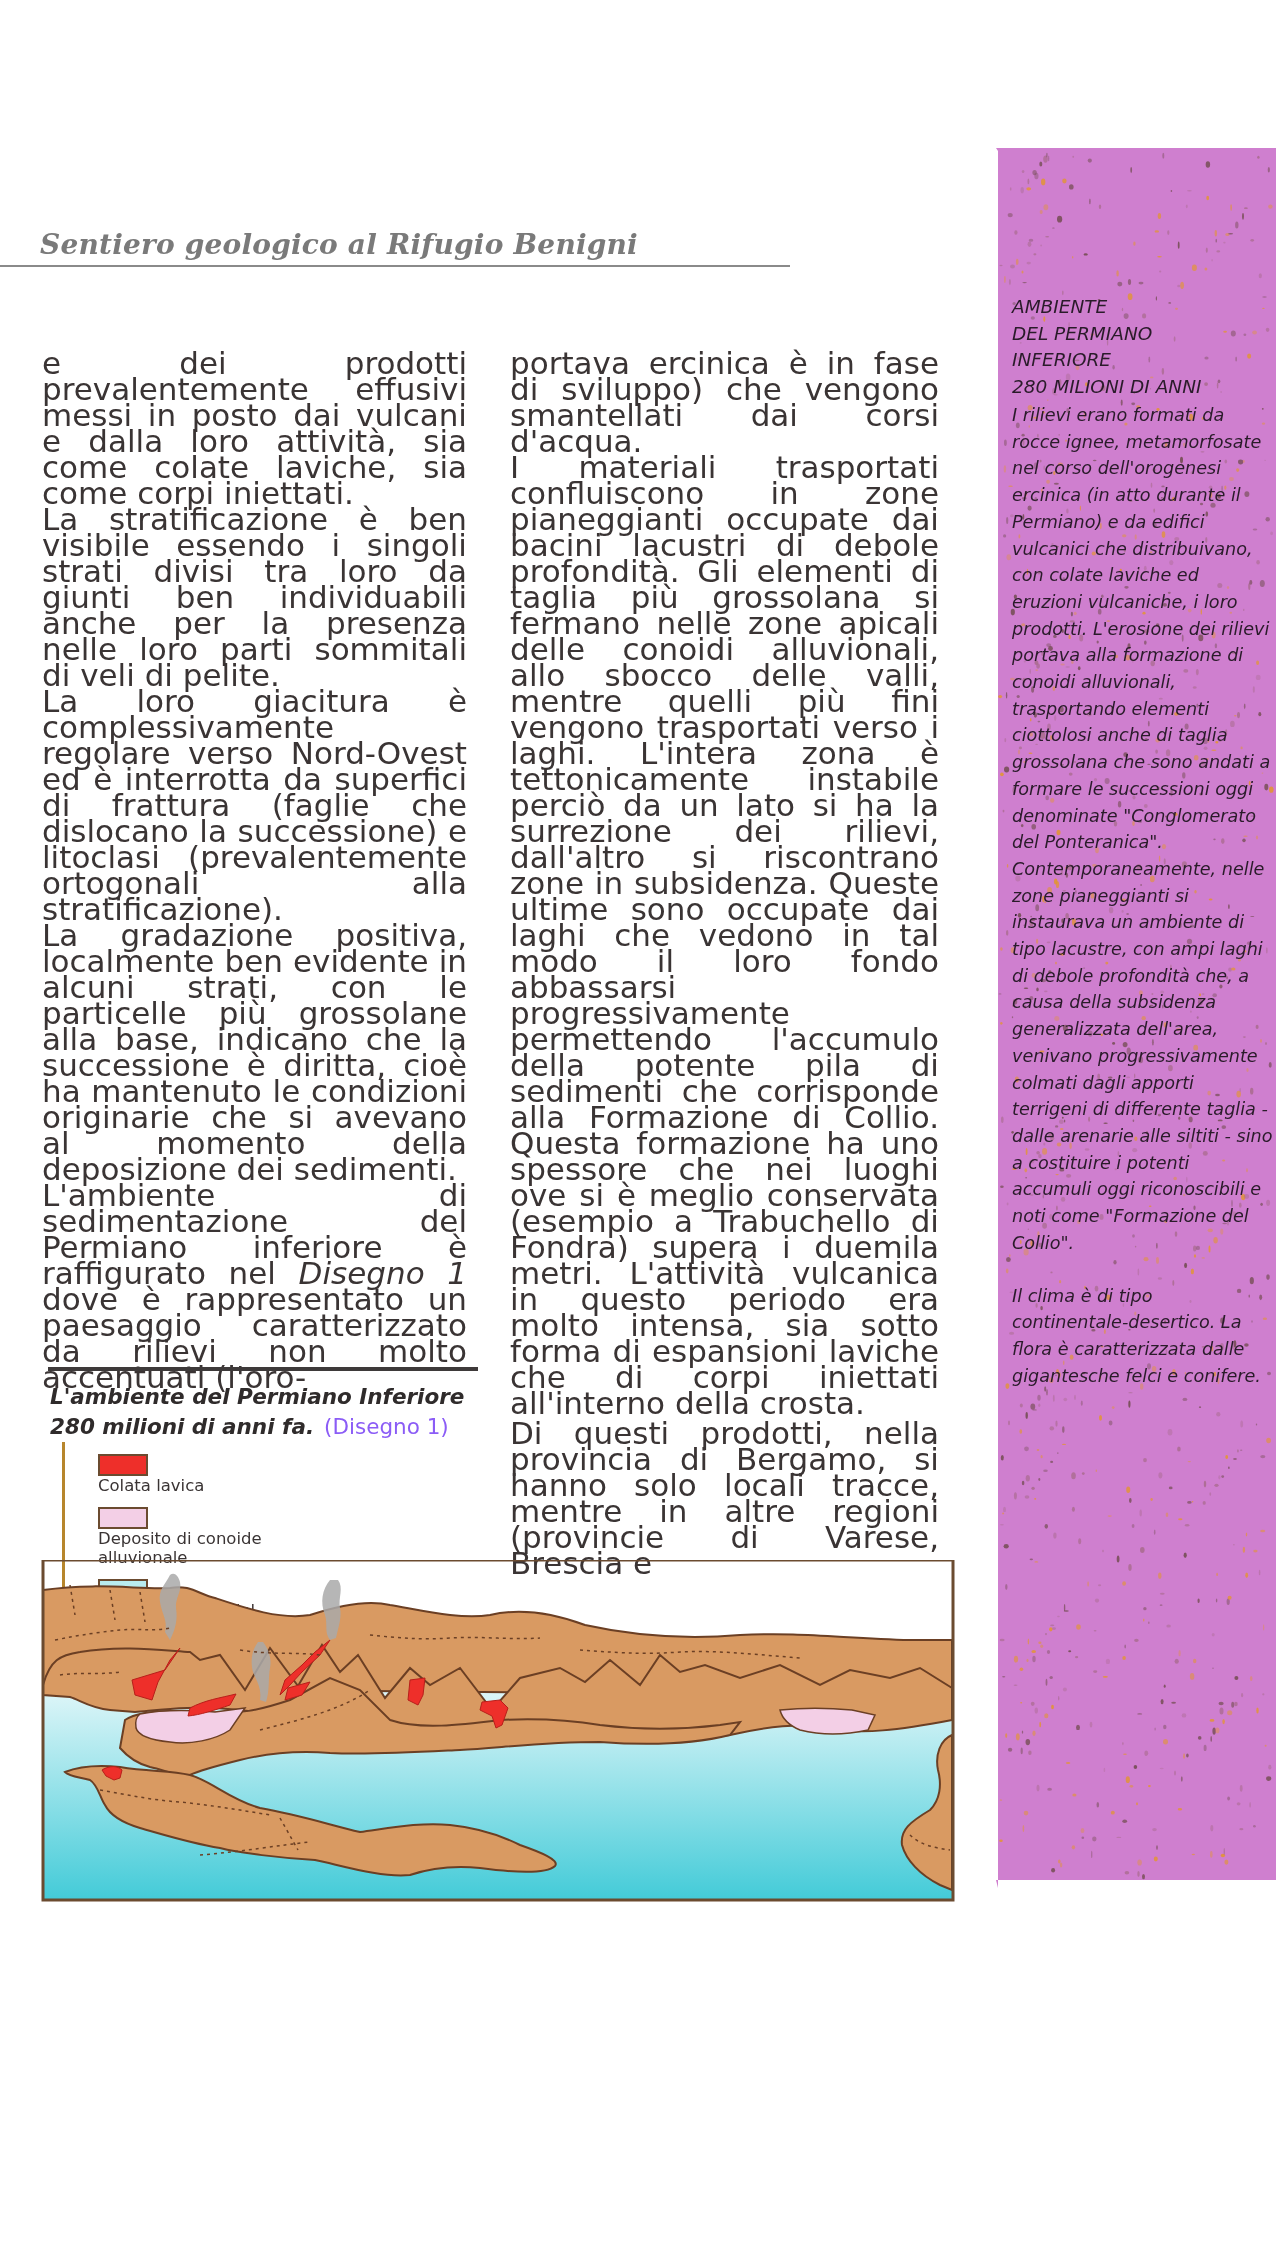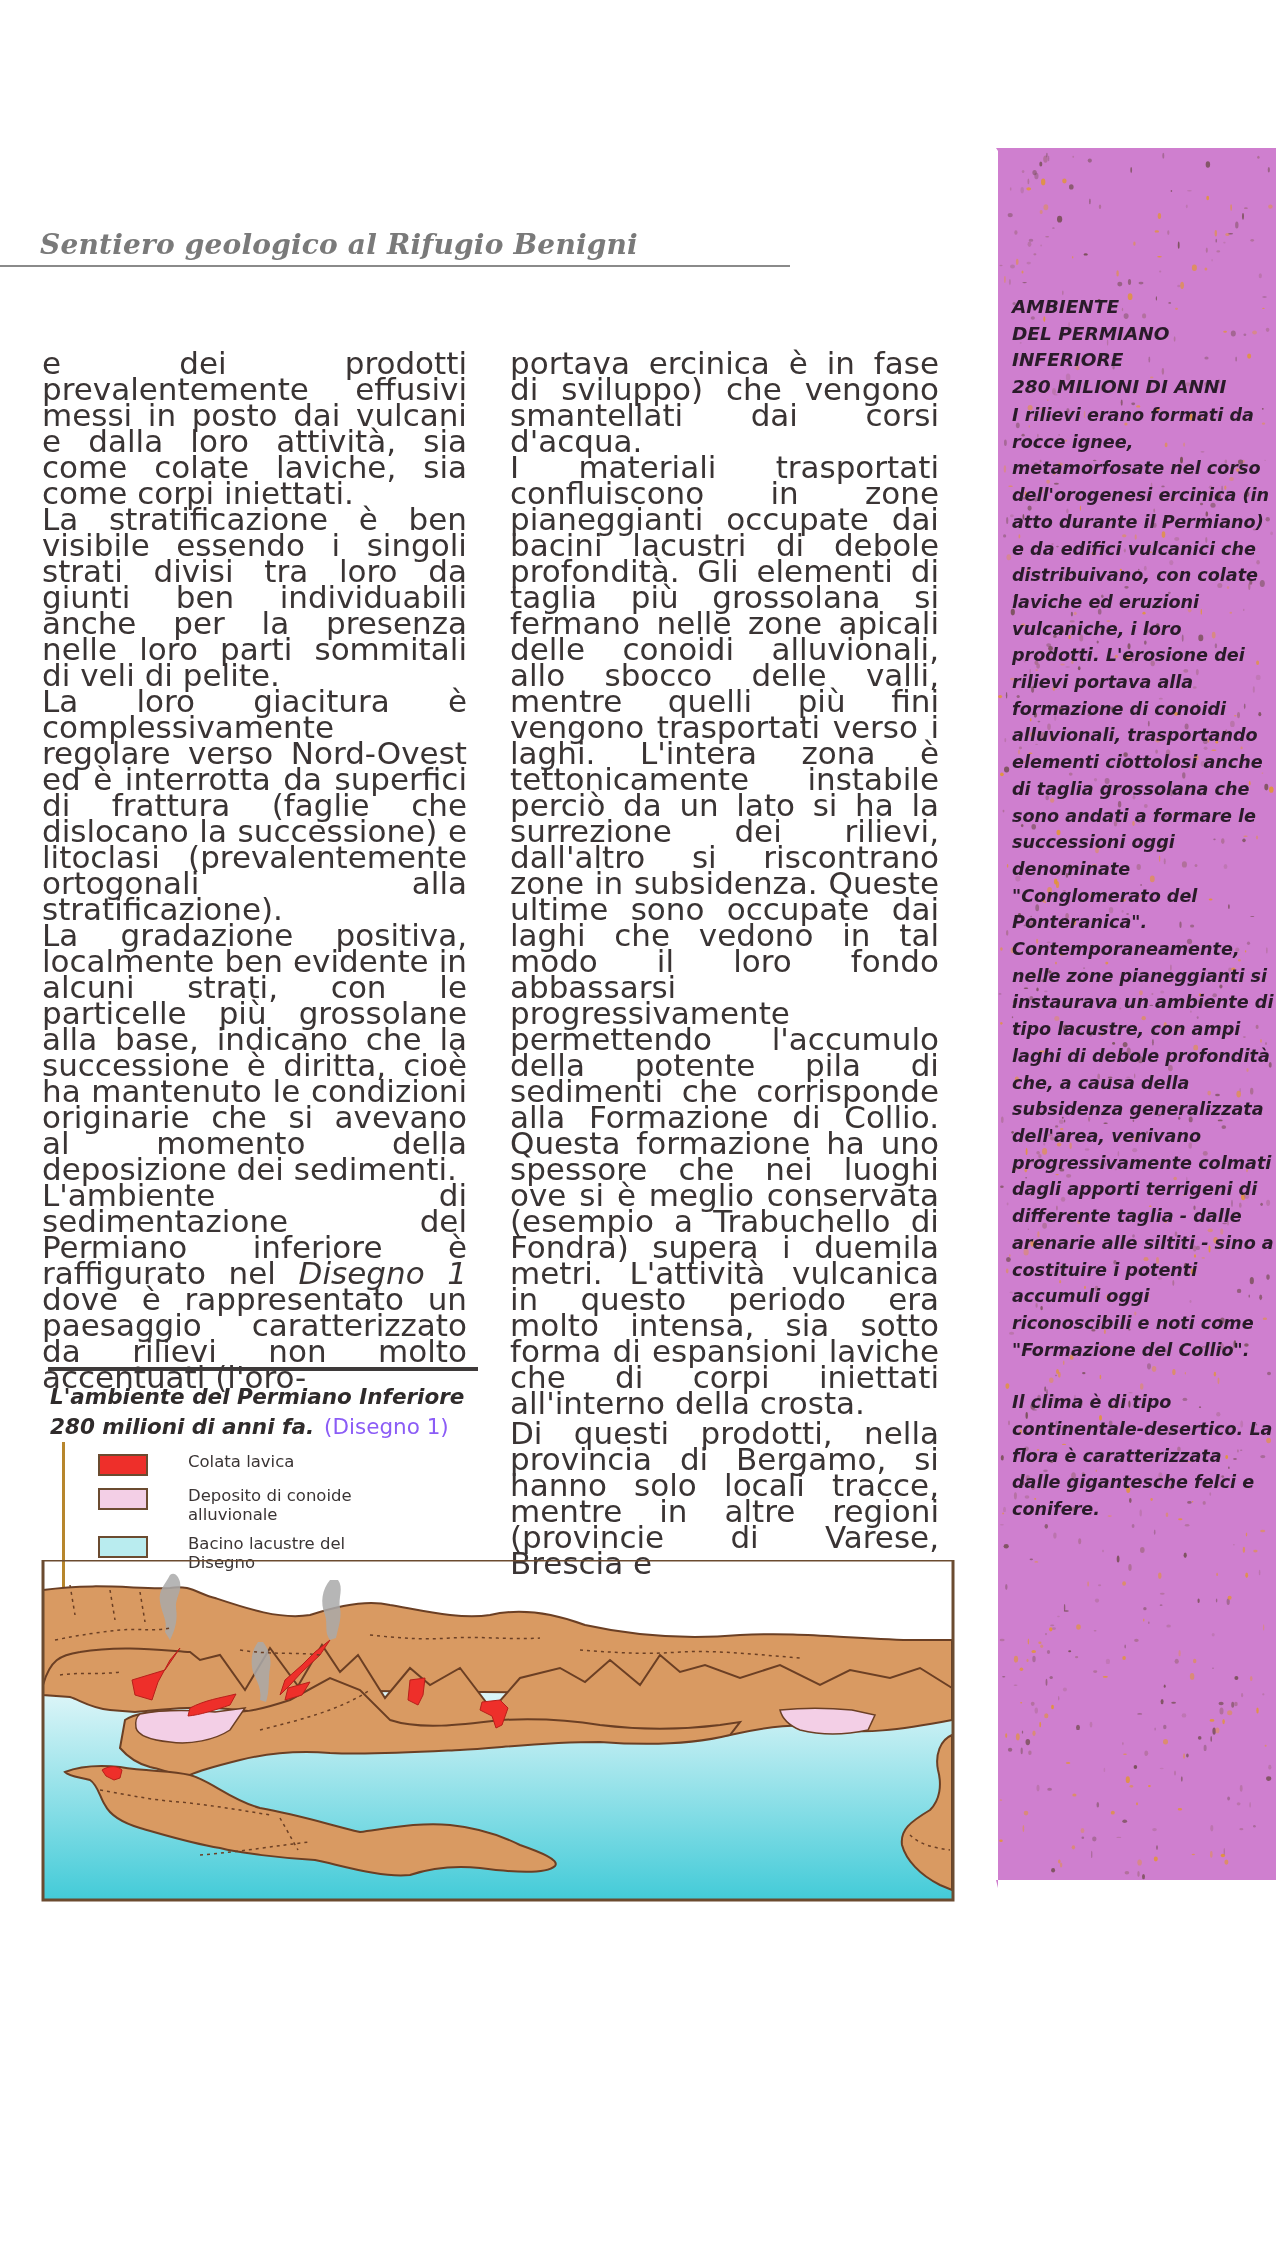--- a/index.html
+++ b/index.html
@@ -18,30 +18,30 @@
   .col p.gap-before { margin-top:4px; }
   .col em { font-style:italic; }
 
   .fig-rule { position:absolute; left:48px; top:1367px; width:430px; height:4px; background:#3e3a3a; }
   .fig-caption { position:absolute; left:50px; top:1382px; width:440px; font-size:21.5px; line-height:30px; }
   .fig-caption .cap-bold { font-weight:bold; font-style:italic; color:#2f2b2b; }
   .fig-caption .cap-ref { margin-left:10px; font-weight:normal; font-style:normal; color:#8b5cf6; }
 
   .legend-vline { position:absolute; left:62px; top:1442px; width:3px; height:160px; background:#b7862c; }
   .legend { position:absolute; left:98px; top:1452px; }
-  .legend-item { display:flex; align-items:flex-start; margin-bottom:10px; }
+  .legend-item { display:flex; align-items:flex-start; margin-bottom:10px;flex-direction:column; }
   .swatch { width:50px; height:22px; border:2px solid #6b4b30; box-sizing:border-box; margin-right:40px; margin-top:2px; }
   .legend-label { font-size:16.5px; line-height:19px; color:#3a3434; width:220px; }
 
   .drawing { position:absolute; left:40px; top:1560px; width:920px; height:370px; }
 
   .sidebar { position:absolute; left:990px; top:148px; width:286px; height:1740px; }
   .sidebar-bg { position:absolute; inset:0; }
   .sidebar-text { position:absolute; left:22px; top:146px; width:262px;
-    font-weight:bold; font-style:italic; font-size:17.6px; line-height:26.7px; color:#2a1b2a; }
+    font-weight:normal; font-style:italic; font-size:17.6px; line-height:26.7px; color:#2a1b2a; }
   .sidebar-text .sb-title { font-style:italic; font-size:18.5px; line-height:26.5px; margin-bottom:2px; }
   .sidebar-text p { margin:0; }
   .sidebar-text .sb-climate { margin-top:26px; }
 </style>
 </head>
 <body>
 
 <h1 class="header-title">Sentiero geologico al Rifugio Benigni</h1>
 <div class="header-rule"></div>
 

